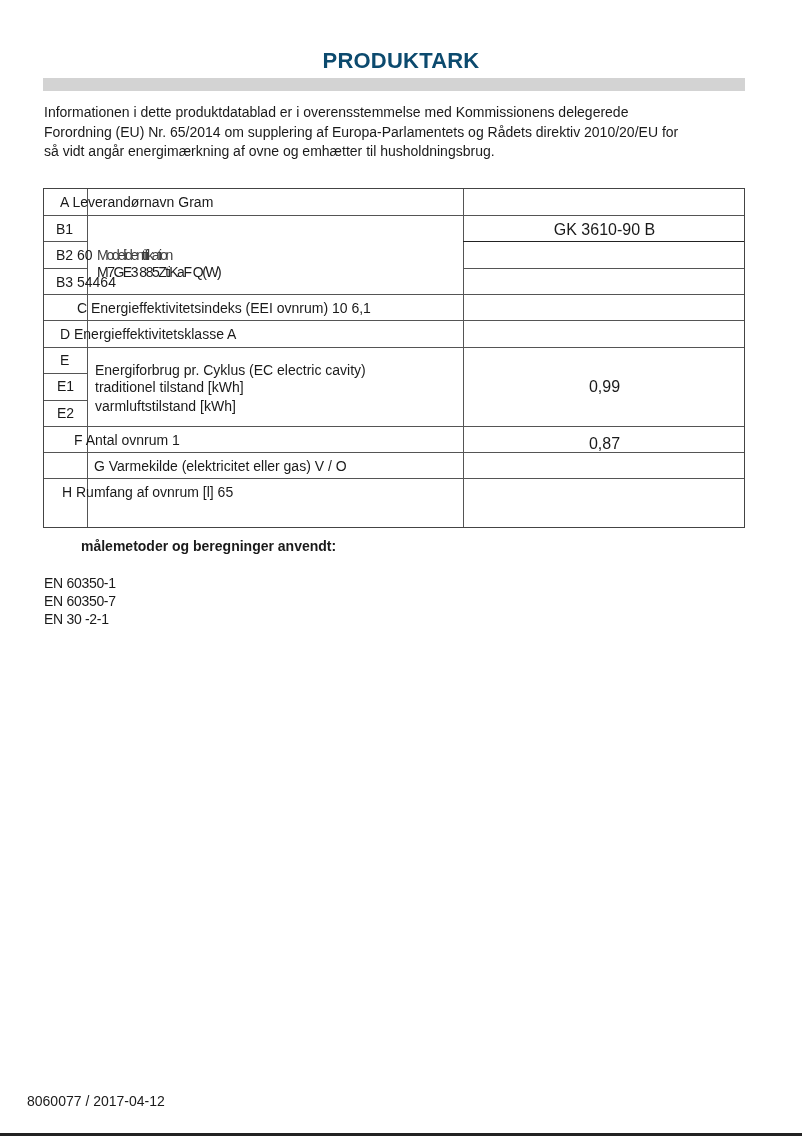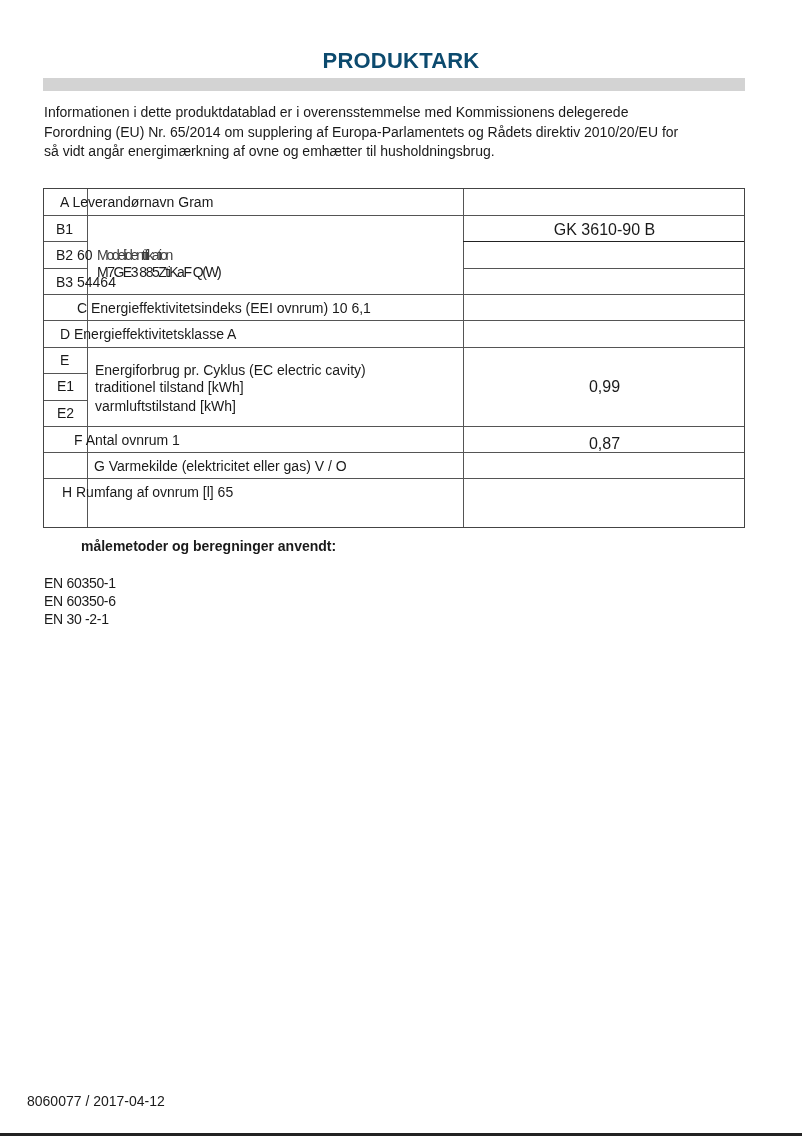--- a/index.html
+++ b/index.html
@@ -109,18 +109,18 @@
   <div class="cell-text" style="left:18px; top:269px;margin-left:32px;">G Varmekilde (elektricitet eller gas) V / O</div>
   <div class="cell-text" style="left:18px; top:295px;">H Rumfang af ovnrum [l] 65</div>
 </div>
 
 <div class="bold-note">
   <span class="last">målemetoder og beregninger anvendt:</span>
 </div>
 
 <div class="standards">
   <div>EN 60350-1</div>
-  <div>EN 60350-6</div>
+  <div>EN 60350-7</div>
   <div>EN 30 -2-1</div>
 </div>
 
 <div class="footer">8060077 / 2017-04-12</div>
 <div class="bottom-rule"></div>
 
 </body></html>

